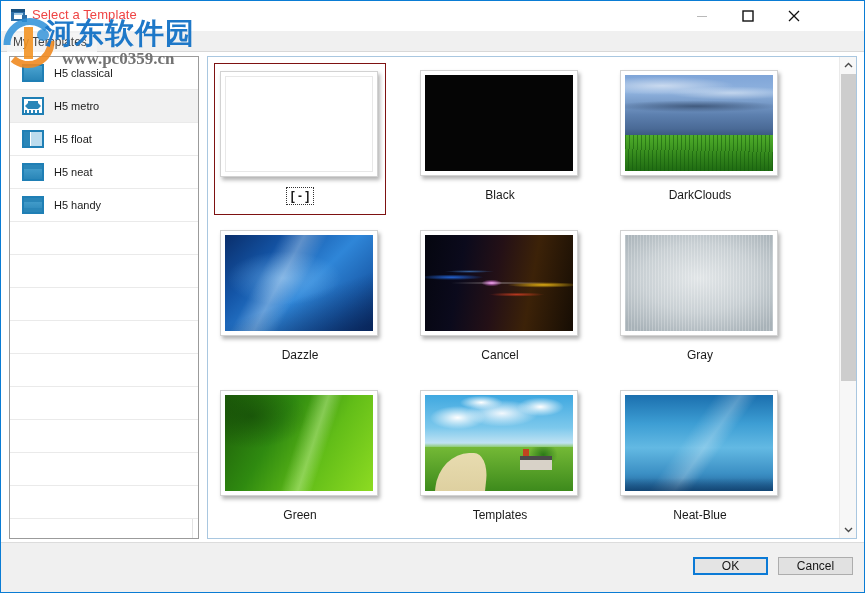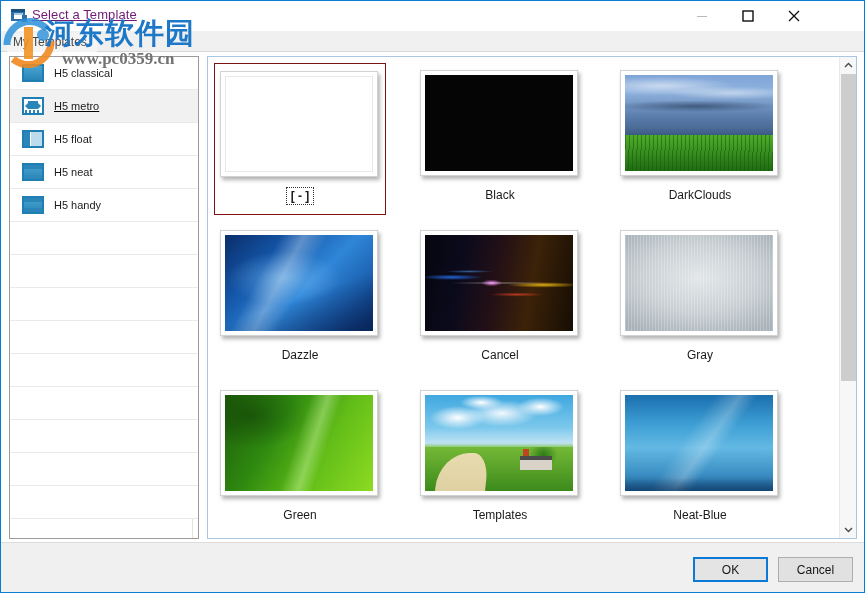--- a/index.html
+++ b/index.html
@@ -32,24 +32,23 @@
   }
   #app-icon {
     position: absolute;
     left: 9px; top: 6px;
     width: 18px; height: 18px;
   }
   #title-text {
     position: absolute;
     left: 31px; top: 6px;
     font-size: 13px;
-    color: #701a75;
+    color: #ef4444;
     letter-spacing: .1px;
     white-space: nowrap;
-    text-decoration: underline;
   }
   .winbtn {
     position: absolute;
     top: 0;
     width: 46px; height: 29px;
     display: flex; align-items: center; justify-content: center;
     background: transparent;
   }
   #btn-min { right: 139px; }
   #btn-max { right: 93px; }
@@ -98,21 +97,21 @@
     background: #e3e3e3;
   }
   .side-row {
     position: relative;
     height: 33px;
     border-bottom: 1px solid #eaeaea;
     display: flex;
     align-items: center;
     background: #ffffff;
   }
-  .side-row.selected { background: #f1f1f1; text-decoration: underline; }
+  .side-row.selected { background: #f1f1f1; }
   .side-ico {
     width: 22px; height: 18px;
     margin-left: 12px; margin-right: 10px;
     flex: 0 0 auto;
     position: relative;
   }
   .side-label {
     font-size: 11px;
     color: #1b1b1b;
     white-space: nowrap;
@@ -356,21 +355,21 @@
   #footer {
     position: absolute;
     left: 0; top: 541px;
     width: 863px; height: 50px;
     background: #f0f0f0;
     border-top: 1px solid #dcdcdc;
   }
   .dlgbtn {
     position: absolute;
     top: 14px;
-    width: 75px; height: 25px;
+    width: 75px; height: 18px;
     font-size: 12px;
     color: #161616;
     background: #e1e1e1;
     border: 1px solid #adadad;
     display: flex; align-items: center; justify-content: center;
     cursor: default;
   }
   #ok-button {
     right: 96px;
     border: 2px solid #0b7ad6;

